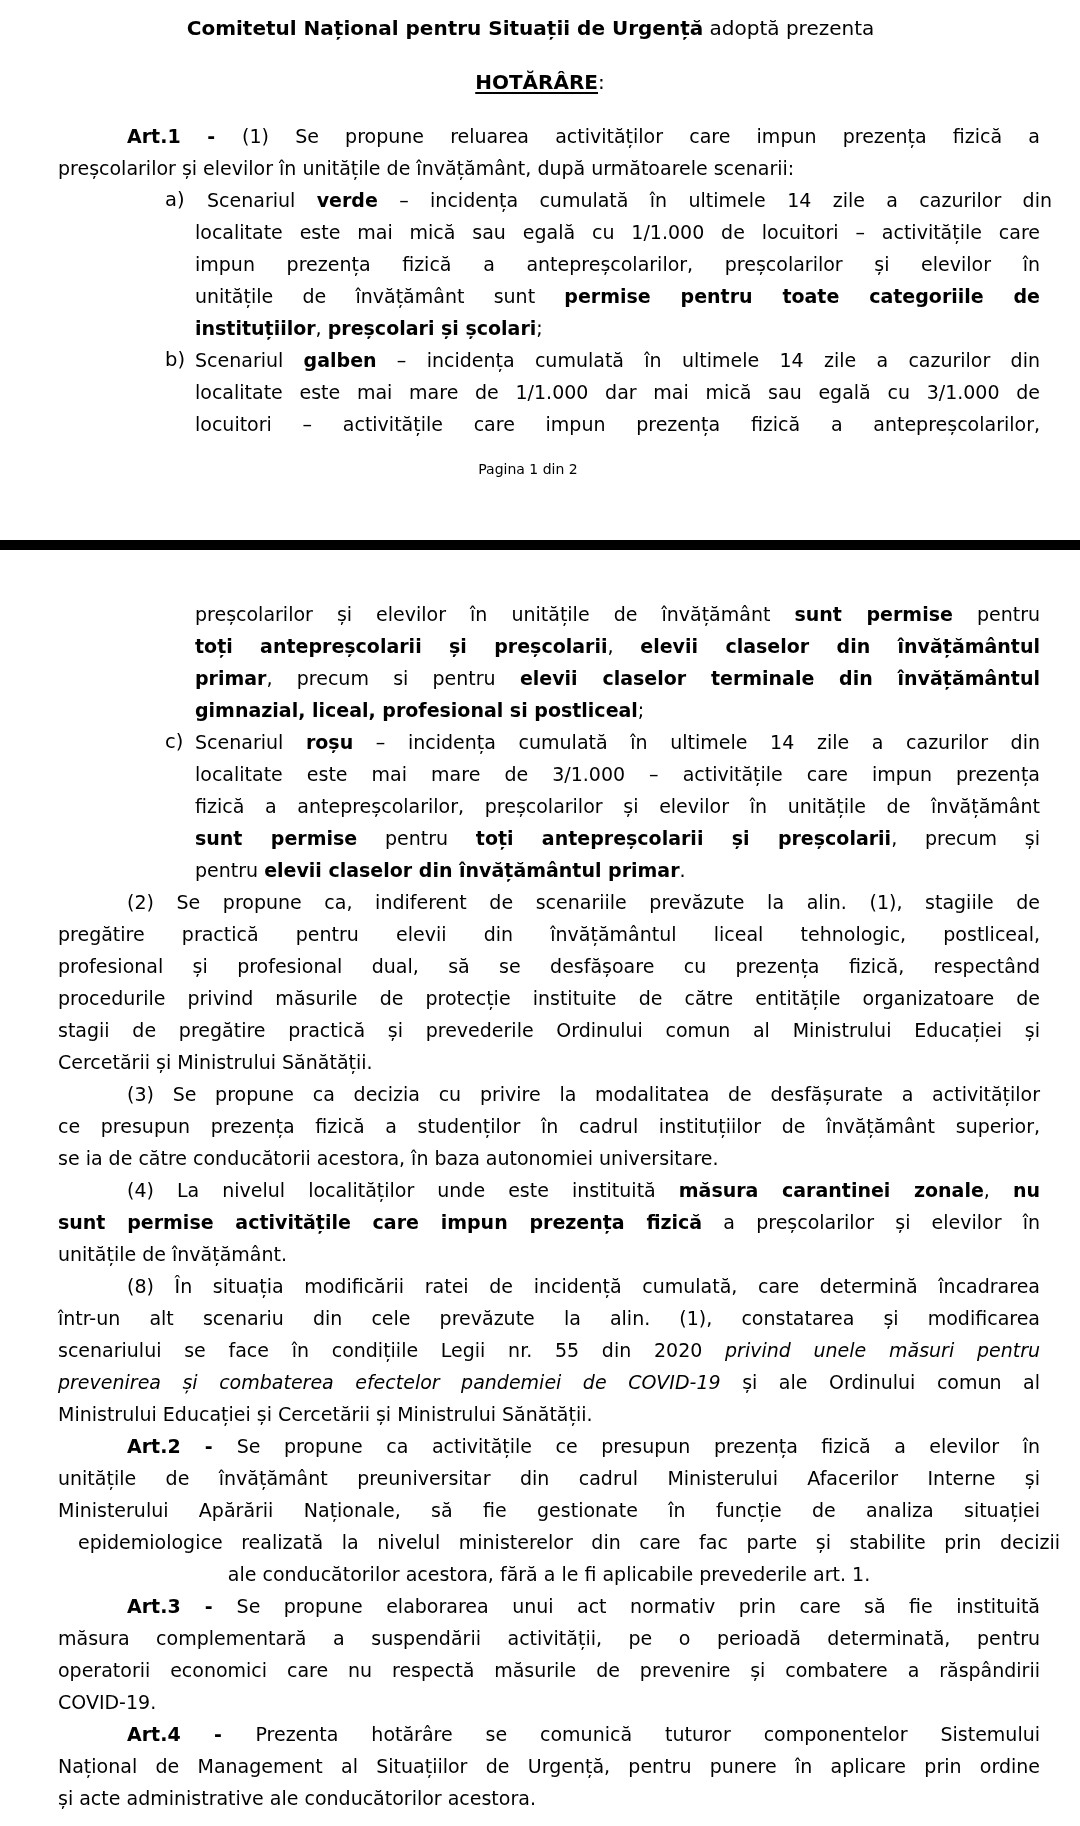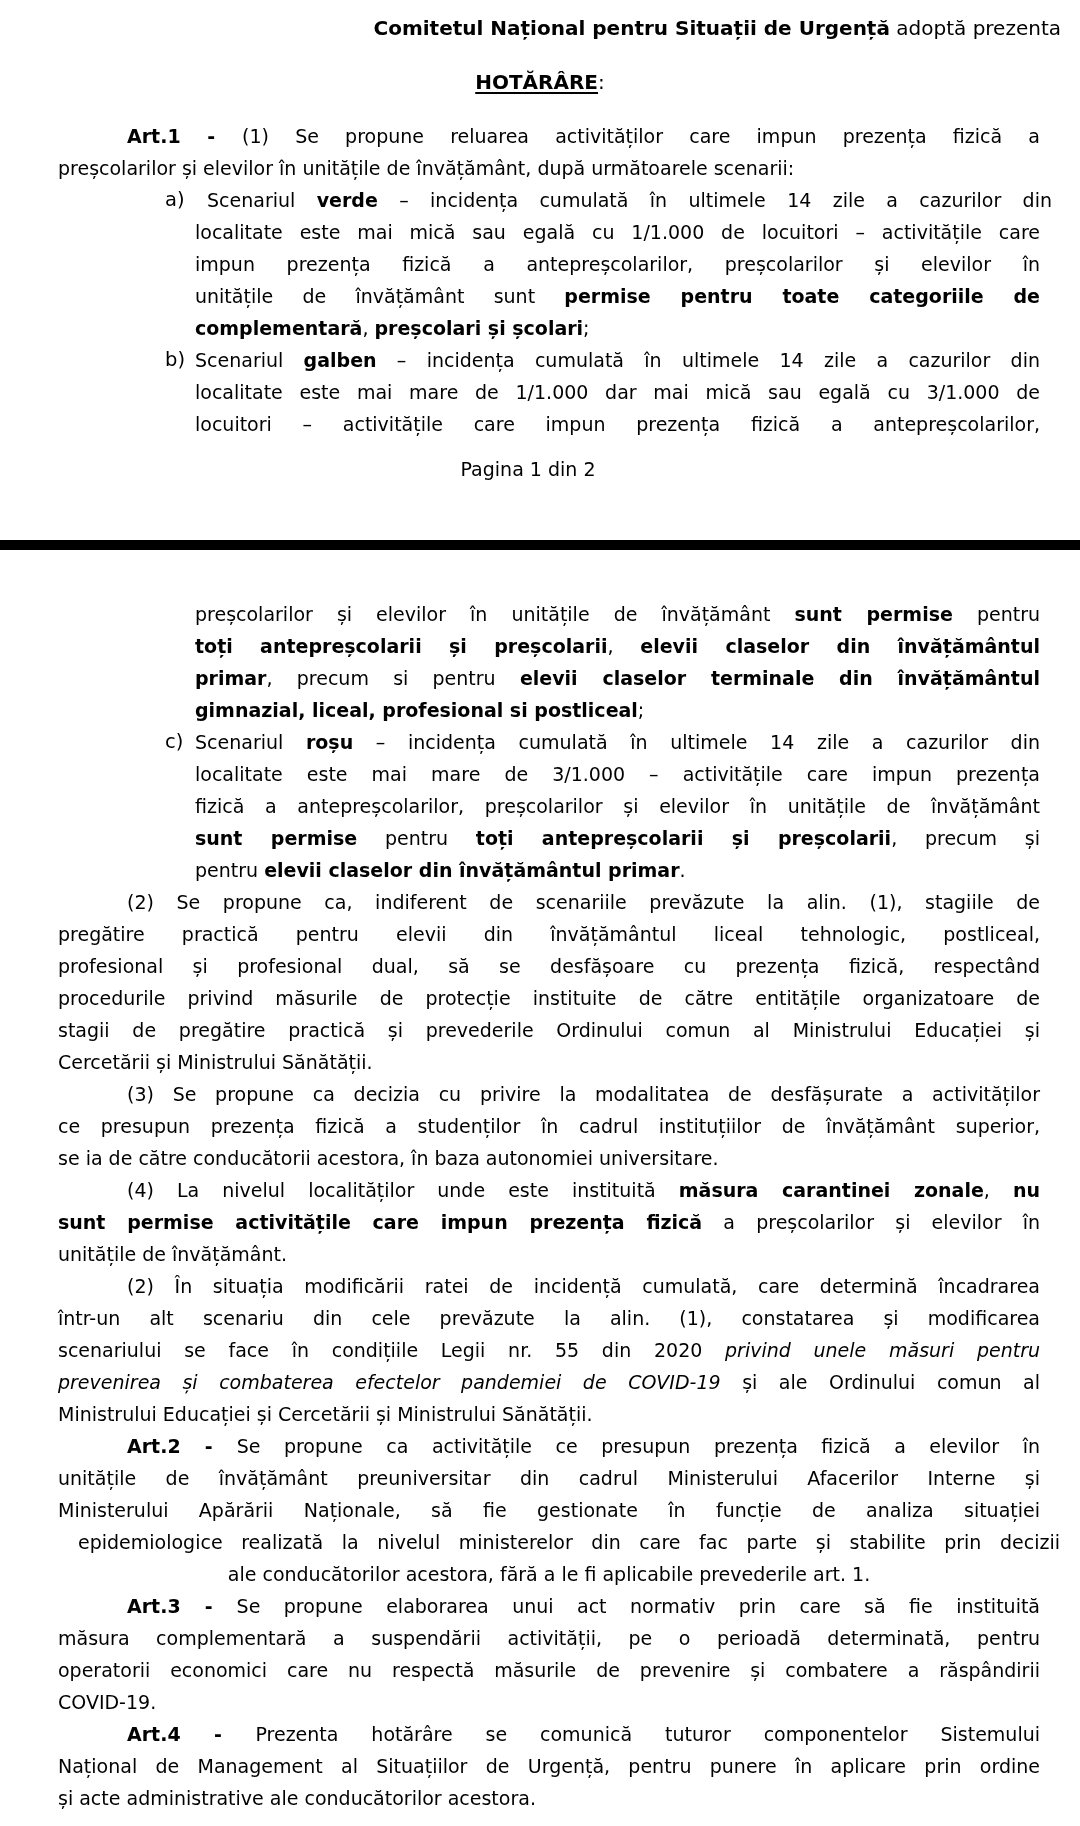--- a/index.html
+++ b/index.html
@@ -8,37 +8,37 @@
   .page-block { position: absolute; left: 0; width: 1080px; }
   .line { position: absolute; height: 32px; line-height: 32px; font-size: 19px;
           white-space: nowrap; }
   .line.j { text-align: justify; text-align-last: justify; }
   .b { font-weight: bold; }
   .i { font-style: italic; }
   .u { text-decoration: underline; text-decoration-thickness: 2px; text-underline-offset: 3px; }
   .center { text-align: center; }
   #separator { position: absolute; left: 0; top: 540px; width: 1080px; height: 10px; background: #000; }
   #page-number { position: absolute; left: 0; width: 1056px; top: 455px; text-align: center;
-                 font-size: 19px; line-height: 28px; }
+                 font-size: 14px; line-height: 28px; }
   .lbl { position: absolute; height: 32px; line-height: 32px; font-size: 19.5px; white-space: nowrap; }
 </style>
 </head>
 <body>
 
 <div id="page1" class="page-block">
-    <div class="line center" style="left: 0px; width: 1061px; top: 12px; font-size: 20px; text-align: right;"><span class="b">Comitetul Național pentru Situații de Urgență</span><span> adoptă prezenta</span></div>
+    <div class="line center" style="left: 0px; width: 1061px; top: 12px; font-size: 20px;"><span class="b">Comitetul Național pentru Situații de Urgență</span><span> adoptă prezenta</span></div>
     <div class="line center" style="left: 0px; width: 1080px; top: 66px; font-size: 20px;"><span class="b u">HOTĂRÂRE</span><span>:</span></div>
     <div class="line j" style="left: 127px; width: 913px; top: 120px;"><span class="b">Art.1 - </span><span>(1) Se propune reluarea activităților care impun prezența fizică a</span></div>
     <div class="line" style="left: 58px; width: 982px; top: 152px;"><span>preșcolarilor și elevilor în unitățile de învățământ, după următoarele scenarii:</span></div>
     <div class="lbl" style="left: 165px; top: 184px;">a)</div>
     <div class="line j" style="left: 207px; width: 845px; top: 184px;"><span>Scenariul </span><span class="b">verde</span><span> – incidența cumulată în ultimele 14 zile a cazurilor din</span></div>
     <div class="line j" style="left: 195px; width: 845px; top: 216px;"><span>localitate este mai mică sau egală cu 1/1.000 de locuitori – activitățile care</span></div>
     <div class="line j" style="left: 195px; width: 845px; top: 248px;"><span>impun prezența fizică a antepreșcolarilor, preșcolarilor și elevilor în</span></div>
     <div class="line j" style="left: 195px; width: 845px; top: 280px;"><span>unitățile de învățământ sunt </span><span class="b">permise pentru toate categoriile de</span></div>
-    <div class="line" style="left: 195px; width: 845px; top: 312px;"><span class="b">complementară</span><span>, </span><span class="b">preșcolari și școlari</span><span>;</span></div>
+    <div class="line" style="left: 195px; width: 845px; top: 312px;"><span class="b">instituțiilor</span><span>, </span><span class="b">preșcolari și școlari</span><span>;</span></div>
     <div class="lbl" style="left: 165px; top: 344px;">b)</div>
     <div class="line j" style="left: 195px; width: 845px; top: 344px;"><span>Scenariul </span><span class="b">galben</span><span> – incidența cumulată în ultimele 14 zile a cazurilor din</span></div>
     <div class="line j" style="left: 195px; width: 845px; top: 376px;"><span>localitate este mai mare de 1/1.000 dar mai mică sau egală cu 3/1.000 de</span></div>
     <div class="line j" style="left: 195px; width: 845px; top: 408px;"><span>locuitori – activitățile care impun prezența fizică a antepreșcolarilor,</span></div>
   </div>
 <div id="page-number">Pagina 1 din 2</div>
 <div id="separator"></div>
 <div id="page2" class="page-block">
     <div class="line j" style="left: 195px; width: 845px; top: 598px;"><span>preșcolarilor și elevilor în unitățile de învățământ </span><span class="b">sunt permise</span><span> pentru</span></div>
     <div class="line j" style="left: 195px; width: 845px; top: 630px;"><span class="b">toți antepreșcolarii și preșcolarii</span><span>, </span><span class="b">elevii claselor din învățământul</span></div>
@@ -55,21 +55,21 @@
     <div class="line j" style="left: 58px; width: 982px; top: 950px;"><span>profesional și profesional dual, să se desfășoare cu prezența fizică, respectând</span></div>
     <div class="line j" style="left: 58px; width: 982px; top: 982px;"><span>procedurile privind măsurile de protecție instituite de către entitățile organizatoare de</span></div>
     <div class="line j" style="left: 58px; width: 982px; top: 1014px;"><span>stagii de pregătire practică și prevederile Ordinului comun al Ministrului Educației și</span></div>
     <div class="line" style="left: 58px; width: 982px; top: 1046px;"><span>Cercetării și Ministrului Sănătății.</span></div>
     <div class="line j" style="left: 127px; width: 913px; top: 1078px;"><span>(3) Se propune ca decizia cu privire la modalitatea de desfășurate a activităților</span></div>
     <div class="line j" style="left: 58px; width: 982px; top: 1110px;"><span>ce presupun prezența fizică a studenților în cadrul instituțiilor de învățământ superior,</span></div>
     <div class="line" style="left: 58px; width: 982px; top: 1142px;"><span>se ia de către conducătorii acestora, în baza autonomiei universitare.</span></div>
     <div class="line j" style="left: 127px; width: 913px; top: 1174px;"><span>(4) La nivelul localităților unde este instituită </span><span class="b">măsura carantinei zonale</span><span>, </span><span class="b">nu</span></div>
     <div class="line j" style="left: 58px; width: 982px; top: 1206px;"><span class="b">sunt permise activitățile care impun prezența fizică</span><span> a preșcolarilor și elevilor în</span></div>
     <div class="line" style="left: 58px; width: 982px; top: 1238px;"><span>unitățile de învățământ.</span></div>
-    <div class="line j" style="left: 127px; width: 913px; top: 1270px;"><span>(2) În situația modificării ratei de incidență cumulată, care determină încadrarea</span></div>
+    <div class="line j" style="left: 127px; width: 913px; top: 1270px;"><span>(8) În situația modificării ratei de incidență cumulată, care determină încadrarea</span></div>
     <div class="line j" style="left: 58px; width: 982px; top: 1302px;"><span>într-un alt scenariu din cele prevăzute la alin. (1), constatarea și modificarea</span></div>
     <div class="line j" style="left: 58px; width: 982px; top: 1334px;"><span>scenariului se face în condițiile Legii nr. 55 din 2020 </span><span class="i">privind unele măsuri pentru</span></div>
     <div class="line j" style="left: 58px; width: 982px; top: 1366px;"><span class="i">prevenirea și combaterea efectelor pandemiei de COVID-19</span><span> și ale Ordinului comun al</span></div>
     <div class="line" style="left: 58px; width: 982px; top: 1398px;"><span>Ministrului Educației și Cercetării și Ministrului Sănătății.</span></div>
     <div class="line j" style="left: 127px; width: 913px; top: 1430px;"><span class="b">Art.2 - </span><span>Se propune ca activitățile ce presupun prezența fizică a elevilor în</span></div>
     <div class="line j" style="left: 58px; width: 982px; top: 1462px;"><span>unitățile de învățământ preuniversitar din cadrul Ministerului Afacerilor Interne și</span></div>
     <div class="line j" style="left: 58px; width: 982px; top: 1494px;"><span>Ministerului Apărării Naționale, să fie gestionate în funcție de analiza situației</span></div>
     <div class="line j" style="left: 58px; width: 982px; top: 1526px; margin-left: 20px;"><span>epidemiologice realizată la nivelul ministerelor din care fac parte și stabilite prin decizii</span></div>
     <div class="line" style="left: 58px; width: 982px; top: 1558px; text-align: center;"><span>ale conducătorilor acestora, fără a le fi aplicabile prevederile art. 1.</span></div>
     <div class="line j" style="left: 127px; width: 913px; top: 1590px;"><span class="b">Art.3 - </span><span>Se propune elaborarea unui act normativ prin care să fie instituită</span></div>

